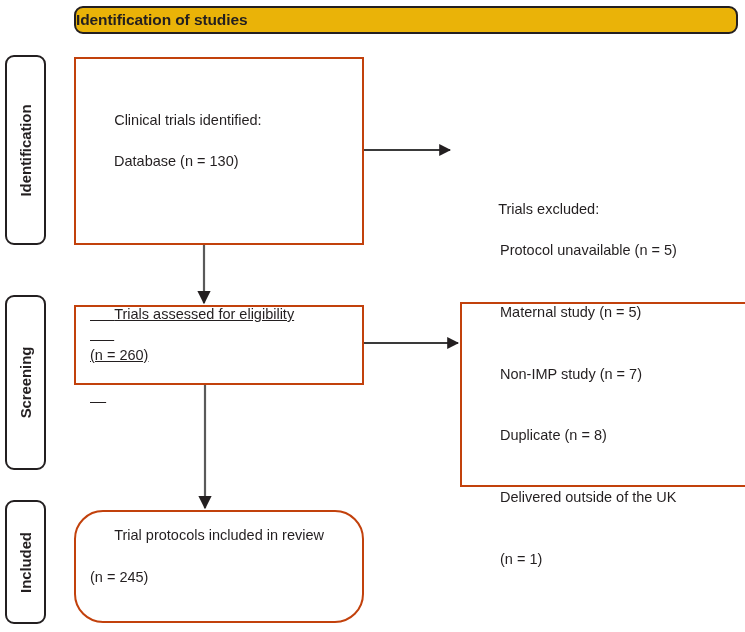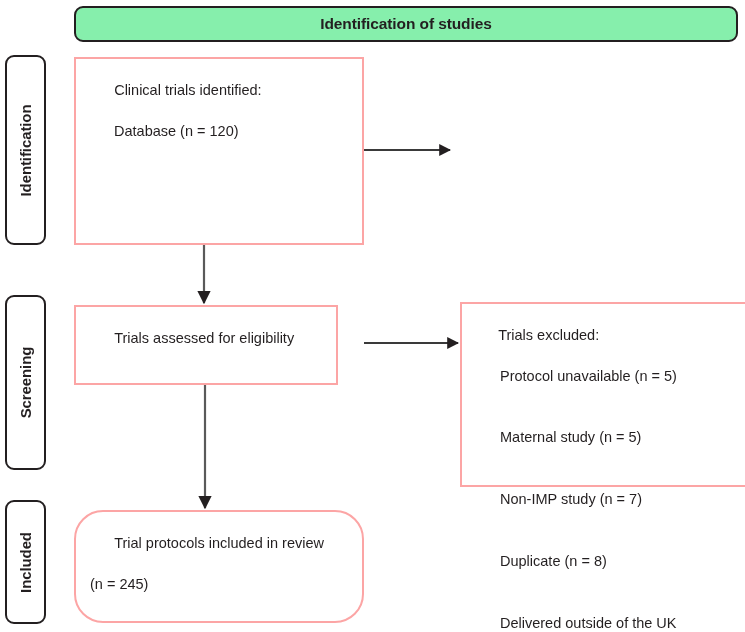--- a/index.html
+++ b/index.html
@@ -20,28 +20,28 @@
     height: 632px;
     overflow: hidden;
   }
 
   
   .header-box {
     position: absolute;
     left: 74px;
     top: 6px;
     width: 664px;
-    height: 36px;
+    height: 28px;
     box-sizing: border-box;
     border: 2px solid #231f20;
     border-radius: 9px;
-    background: #86efac;
+    background: #eab308;
     display: flex;
     align-items: center;
-    justify-content: center;
+    justify-content: flex-start;
   }
   .header-title {
     font-size: 15.5px;
     font-weight: bold;
     letter-spacing: -0.1px;
     color: #231f20;
   }
 
   
   .stage-box {
@@ -65,38 +65,39 @@
     color: #231f20;
   }
   #stage-identification { top: 55px;  height: 190px; }
   #stage-screening      { top: 295px; height: 175px; }
   #stage-included       { top: 500px; height: 124px; }
 
   
   .node-box {
     position: absolute;
     box-sizing: border-box;
-    border: 2px solid #fca5a5;
+    border: 2px solid #c2410c;
     background: #ffffff;
     display: flex;
     flex-direction: column;
+    justify-content: center;
   }
   .node-text {
     font-size: 14.5px;
     line-height: 1.42;
     color: #231f20;
     padding: 0 14px;
     white-space: pre-wrap;
   }
   .node-text .indent { display: block; padding-left: 24px; }
   .node-text em { font-style: italic; }
 
   #box-identified   { left: 74px;  top: 57px;  width: 290px; height: 188px; }
   #box-removed      { left: 452px; top: 57px;  width: 286px; height: 188px; }
-  #box-assessed     { left: 74px;  top: 305px; width: 264px; height: 80px;  }
+  #box-assessed     { left: 74px;  top: 305px; width: 290px; height: 80px; text-decoration: underline;  }
   #box-excluded     { left: 460px; top: 302px; width: 287px; height: 185px; }
   #box-included     { left: 74px;  top: 510px; width: 290px; height: 113px; border-radius: 29px; }
 
   #box-excluded .node-text { padding: 0 12px; }
   #box-excluded .node-text .indent { padding-left: 26px; }
 
   
   #connectors {
     position: absolute;
     left: 0;
@@ -121,28 +122,29 @@
   <div class="stage-box" id="stage-screening">
     <span class="stage-label">Screening</span>
   </div>
   <div class="stage-box" id="stage-included">
     <span class="stage-label">Included</span>
   </div>
 
   <div class="node-box" id="box-identified">
     <div class="node-text">
       <span>Clinical trials identified:</span>
-      <span class="indent">Database (n = 120)</span>
+      <span class="indent">Database (n = 130)</span>
     </div>
   </div>
 
 
   <div class="node-box" id="box-assessed">
     <div class="node-text">
       <span>Trials assessed for eligibility</span>
+      <span style="display:block">(n = 260)</span>
     </div>
   </div>
 
   <div class="node-box" id="box-excluded">
     <div class="node-text">
       <span>Trials excluded:</span>
       <span class="indent">Protocol unavailable (n = 5)</span>
       <span class="indent">Maternal study (n = 5)</span>
       <span class="indent">Non-IMP study (n = 7)</span>
       <span class="indent">Duplicate (n = 8)</span>

